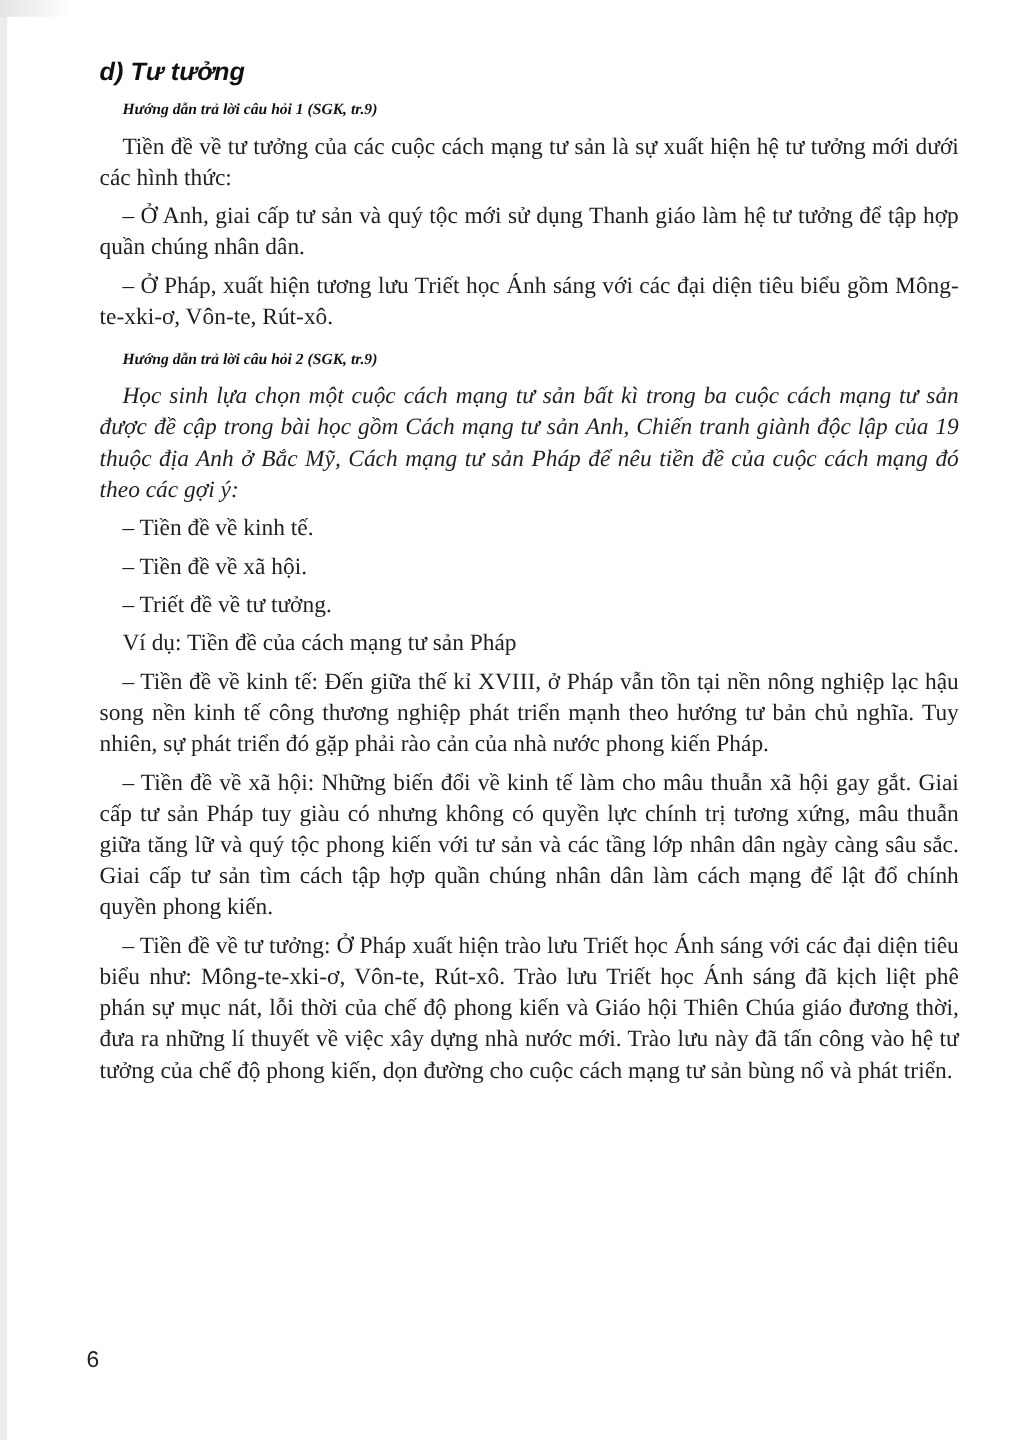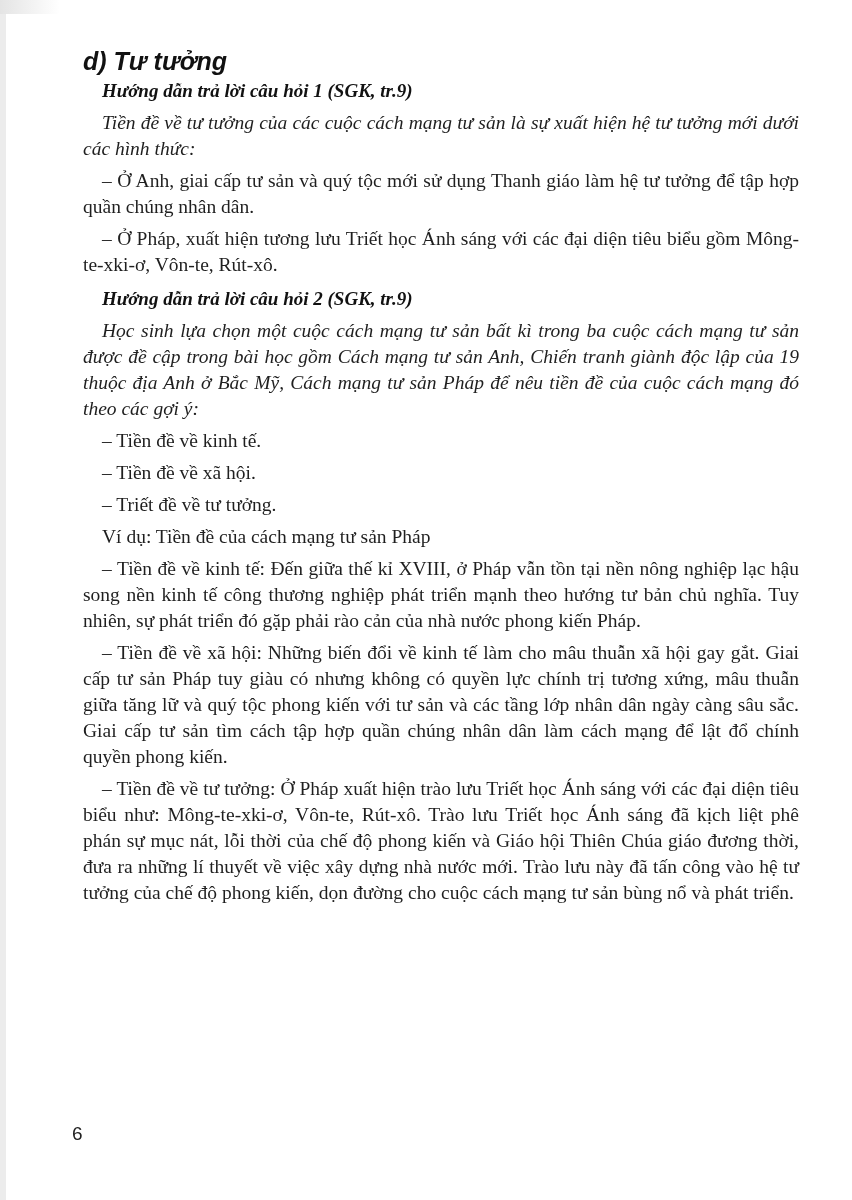--- a/index.html
+++ b/index.html
@@ -6,26 +6,26 @@
   body {
     width: 852px; height: 1200px; background: #ffffff; position: relative; overflow: hidden;
     font-family: "Liberation Serif", "DejaVu Serif", serif; color: #1f1f1f;
   }
   .page { position: absolute; left: 0; top: 0; width: 852px; height: 1200px; }
   .scan-edge { position: absolute; left: 0; top: 0; width: 6px; height: 1200px; background: #ececec; }
   .scan-corner { position: absolute; left: 0; top: 0; width: 60px; height: 14px; background: linear-gradient(90deg,#e4e4e4,#ffffff); }
   .content { position: absolute; left: 83px; top: 46px; width: 716px; }
   .section-title {
     font-family: "Liberation Sans", "DejaVu Sans", sans-serif; font-weight: bold; font-style: italic;
-    font-size: 25px; line-height: 30px; margin: 0; color: #111;
+    font-size: 21px; line-height: 30px; margin: 0; color: #111;
   }
-  .q-heading { font-weight: bold; font-style: italic; font-size: 19px; line-height: 29px; margin: 0 0 0 19px; color: #111; }
+  .q-heading { font-weight: bold; font-style: italic; font-size: 13px; line-height: 29px; margin: 0 0 0 19px; color: #111; }
   p { margin: 0; font-size: 19.5px; line-height: 26px; text-align: justify; }
   p.indent { text-indent: 19px; }
-  .gap { margin-top: 5px; font-style: italic; }
+  .gap { margin-top: 5px; }
   .gap-lg { margin-top: 6px; }
   .italic { font-style: italic; }
   .bullet { padding-left: 19px; }
   .page-number {
     position: absolute; left: 72px; top: 1123px;
     font-family: "Liberation Sans", "DejaVu Sans", sans-serif; font-size: 19px; color: #222;
   }
 </style>
 </head>
 <body>

